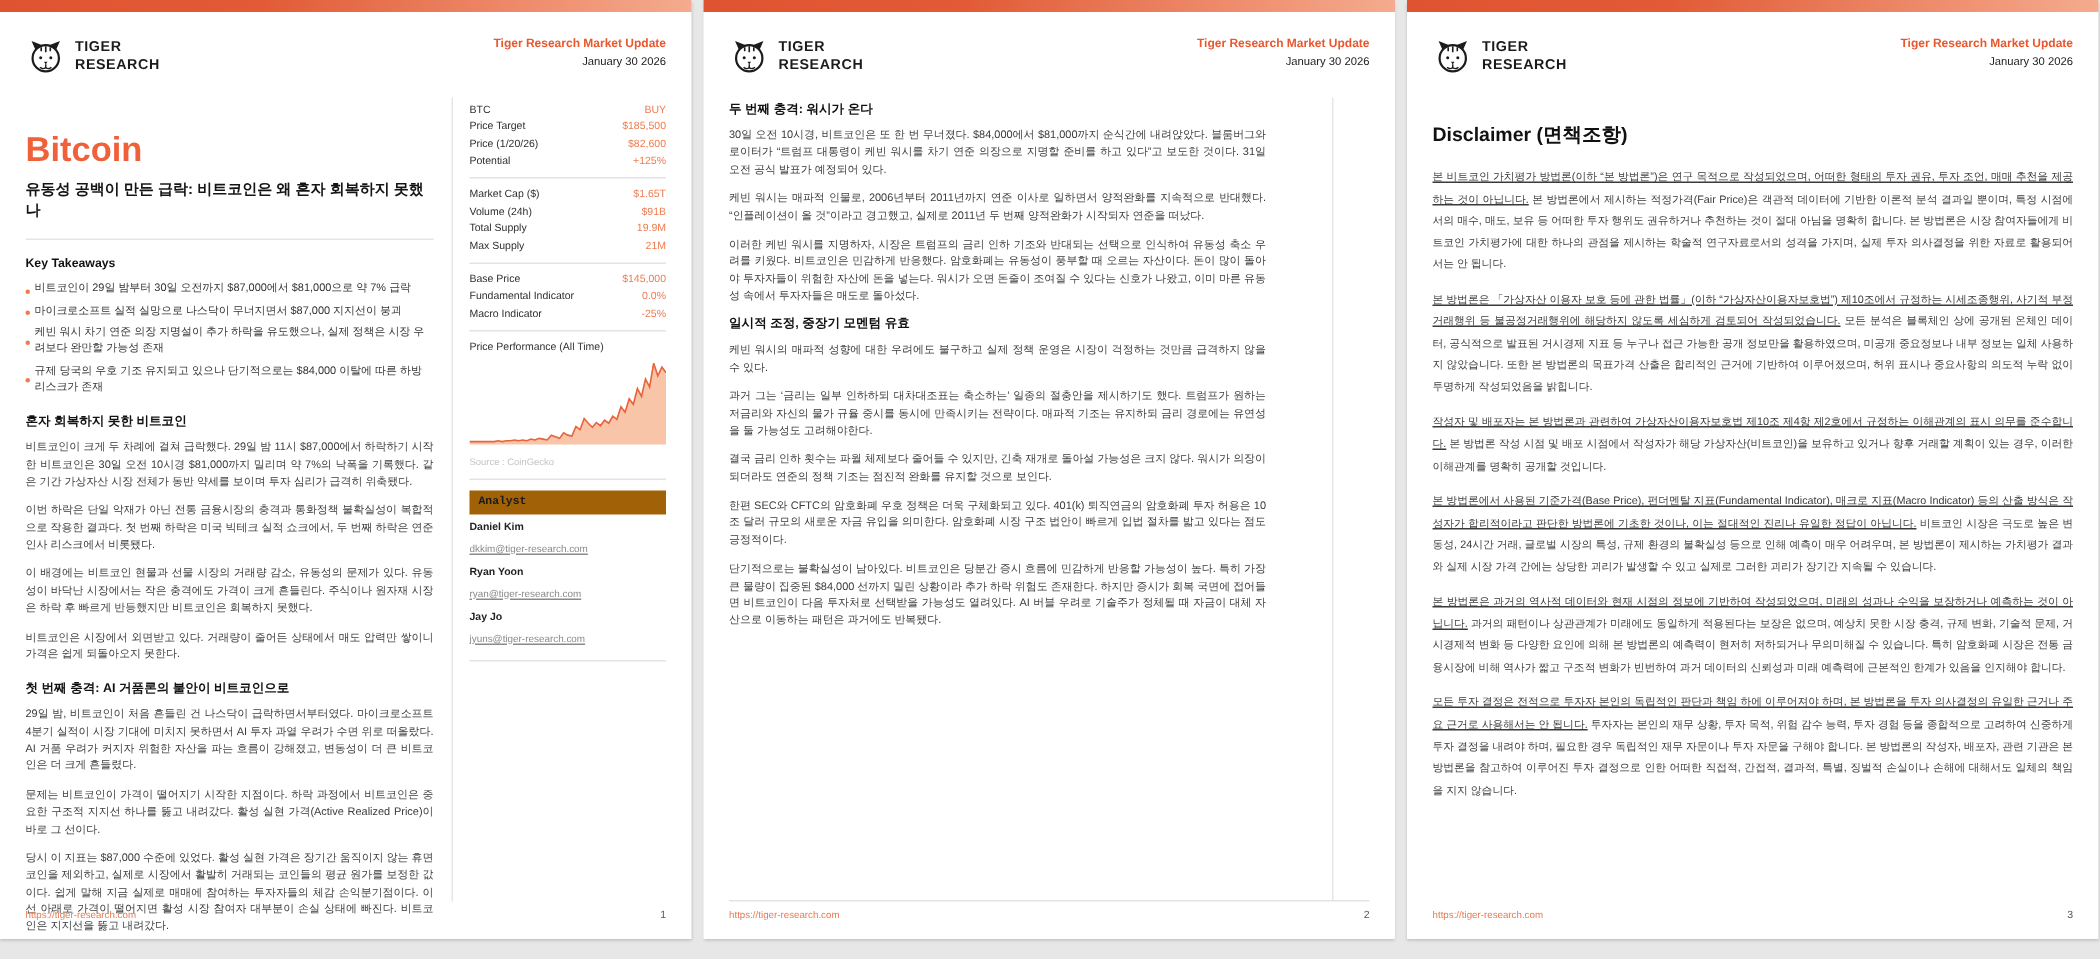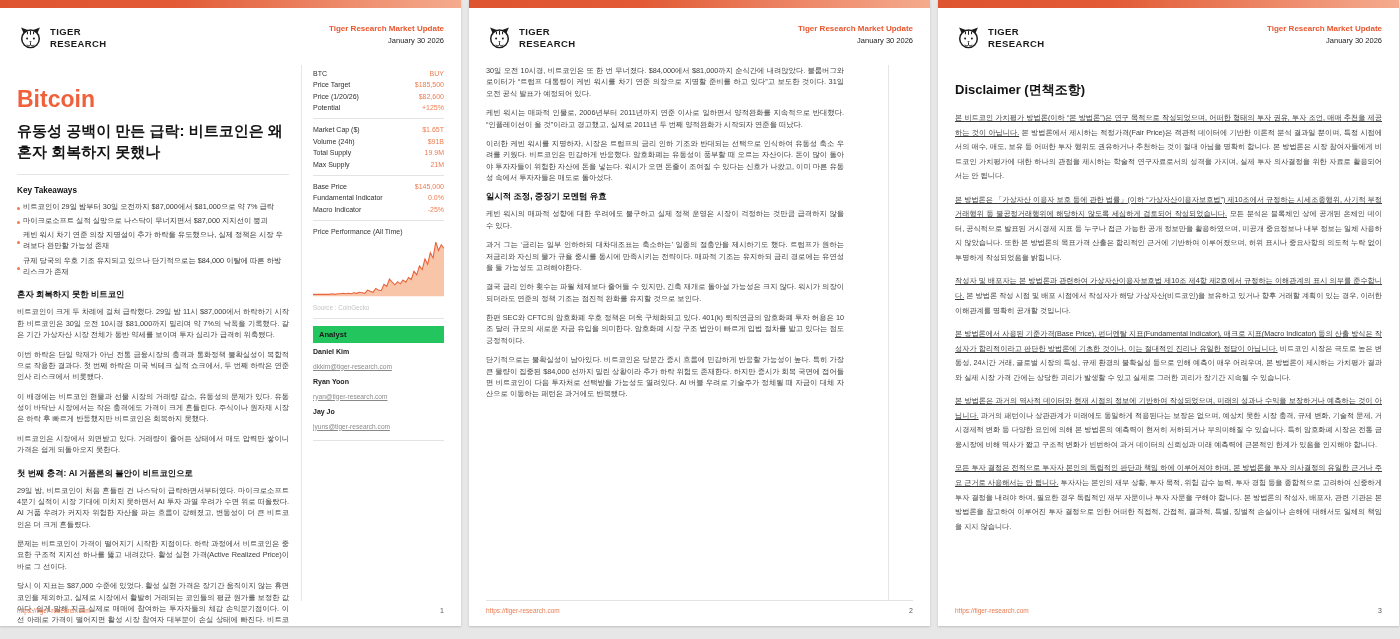--- a/index.html
+++ b/index.html
@@ -23,38 +23,38 @@
   .brand-text{font-size:9.5px;font-weight:bold;letter-spacing:.4px;line-height:1.2;color:#1b1b1b;}
   .hdr-right{text-align:right;}
   .hdr-right .t{color:#e9572e;font-weight:bold;font-size:8px;}
   .hdr-right .d{color:#222;font-size:7.5px;margin-top:3px;}
 
   
   .p1-main{display:flex;flex:1;margin-top:14px;min-height:0;}
   .p1-left{flex:0 0 272px;padding-right:12px;border-right:1px solid #e6e6e6;}
   .p1-right{flex:1;padding-left:11px;}
   .doc-title{font-size:23px;font-weight:bold;color:#f0603a;margin:21px 0 7px;}
-  .doc-subtitle{font-size:15px;font-weight:bold;color:#141414;line-height:1.42;}
+  .doc-subtitle{font-size:10px;font-weight:bold;color:#141414;line-height:1.42;}
   .sub-rule{border:none;border-top:1px solid #e5e5e5;margin:11px 0 0;}
   .kt-title{font-size:8.2px;font-weight:bold;color:#111;margin:11px 0 6px;}
   .bullets{list-style:none;margin:0;padding:0;}
   .bullets li{display:flex;gap:3px;font-size:7.3px;line-height:1.55;color:#333;margin:3px 0;align-items:center;}
   .dot{width:3px;height:3px;border-radius:50%;background:#ef7b4f;margin-top:4px;flex:none;}
   .sec-title{font-size:8.4px;font-weight:bold;color:#111;margin:12px 0 6px;}
   .para{font-size:7.3px;line-height:1.56;color:#3b3b3b;margin:0 0 8px;text-align:justify;}
 
   
   .srow{display:flex;justify-content:space-between;font-size:7px;margin:4.5px 0;}
   .srow .lbl{color:#2e2e2e;}
   .srow .val{color:#ee7c50;}
   .sdiv{border:none;border-top:1px solid #e3e3e3;margin:7px 0;}
   .chart-title{font-size:7px;color:#333;margin:2px 0 4px;}
   .chart-wrap{width:100%;}
   .chart-src{font-size:6.3px;color:#c4c4c4;margin-top:3px;}
-  .an-hdr{background:#22c55e;font-size:7.6px;font-weight:bold;color:#1a1a1a;padding:4px 6px;margin-top:2px;}
+  .an-hdr{background:#a16207;font-size:7.6px;font-weight:bold;color:#1a1a1a;padding:4px 6px;margin-top:2px;font-family:Liberation Mono, monospace;}
   .an-person{margin-top:5px;}
   .an-name{font-size:7px;font-weight:bold;color:#222;}
   .an-email{font-size:6.6px;color:#8a8a8a;text-decoration:underline;display:inline-block;margin-top:1px;}
 
   
   .p2-main{flex:1;position:relative;margin-top:14px;min-height:0;}
   .p2-text{width:358px;}
   .p2-divider{position:absolute;top:0;bottom:0;right:24px;width:1px;background:#e6e6e6;}
   .p2-main .sec-title{margin-top:2px;}
 
@@ -237,20 +237,21 @@
         </div>
         <div class="hdr-right">
           <div class="t">Tiger Research Market Update</div>
           <div class="d">January 30 2026</div>
         </div>
       </div>
 
       <div class="p2-main">
         <div class="p2-divider"></div>
         <div class="p2-text">
+          <div class="sec-title">두 번째 충격: 워시가 온다</div>
           <p class="para">30일 오전 10시경, 비트코인은 또 한 번 무너졌다. $84,000에서 $81,000까지 순식간에 내려앉았다. 블룸버그와 로이터가 “트럼프 대통령이 케빈 워시를 차기 연준 의장으로 지명할 준비를 하고 있다”고 보도한 것이다. 31일 오전 공식 발표가 예정되어 있다.</p>
           <p class="para">케빈 워시는 매파적 인물로, 2006년부터 2011년까지 연준 이사로 일하면서 양적완화를 지속적으로 반대했다. “인플레이션이 올 것”이라고 경고했고, 실제로 2011년 두 번째 양적완화가 시작되자 연준을 떠났다.</p>
           <p class="para">이러한 케빈 워시를 지명하자, 시장은 트럼프의 금리 인하 기조와 반대되는 선택으로 인식하여 유동성 축소 우려를 키웠다. 비트코인은 민감하게 반응했다. 암호화폐는 유동성이 풍부할 때 오르는 자산이다. 돈이 많이 돌아야 투자자들이 위험한 자산에 돈을 넣는다. 워시가 오면 돈줄이 조여질 수 있다는 신호가 나왔고, 이미 마른 유동성 속에서 투자자들은 매도로 돌아섰다.</p>
           <div class="sec-title">일시적 조정, 중장기 모멘텀 유효</div>
           <p class="para">케빈 워시의 매파적 성향에 대한 우려에도 불구하고 실제 정책 운영은 시장이 걱정하는 것만큼 급격하지 않을 수 있다.</p>
           <p class="para">과거 그는 ‘금리는 일부 인하하되 대차대조표는 축소하는’ 일종의 절충안을 제시하기도 했다. 트럼프가 원하는 저금리와 자신의 물가 규율 중시를 동시에 만족시키는 전략이다. 매파적 기조는 유지하되 금리 경로에는 유연성을 둘 가능성도 고려해야한다.</p>
           <p class="para">결국 금리 인하 횟수는 파월 체제보다 줄어들 수 있지만, 긴축 재개로 돌아설 가능성은 크지 않다. 워시가 의장이 되더라도 연준의 정책 기조는 점진적 완화를 유지할 것으로 보인다.</p>
           <p class="para">한편 SEC와 CFTC의 암호화폐 우호 정책은 더욱 구체화되고 있다. 401(k) 퇴직연금의 암호화폐 투자 허용은 10조 달러 규모의 새로운 자금 유입을 의미한다. 암호화폐 시장 구조 법안이 빠르게 입법 절차를 밟고 있다는 점도 긍정적이다.</p>
           <p class="para">단기적으로는 불확실성이 남아있다. 비트코인은 당분간 증시 흐름에 민감하게 반응할 가능성이 높다. 특히 가장 큰 물량이 집중된 $84,000 선까지 밀린 상황이라 추가 하락 위험도 존재한다. 하지만 증시가 회복 국면에 접어들면 비트코인이 다음 투자처로 선택받을 가능성도 열려있다. AI 버블 우려로 기술주가 정체될 때 자금이 대체 자산으로 이동하는 패턴은 과거에도 반복됐다.</p>
         </div>

